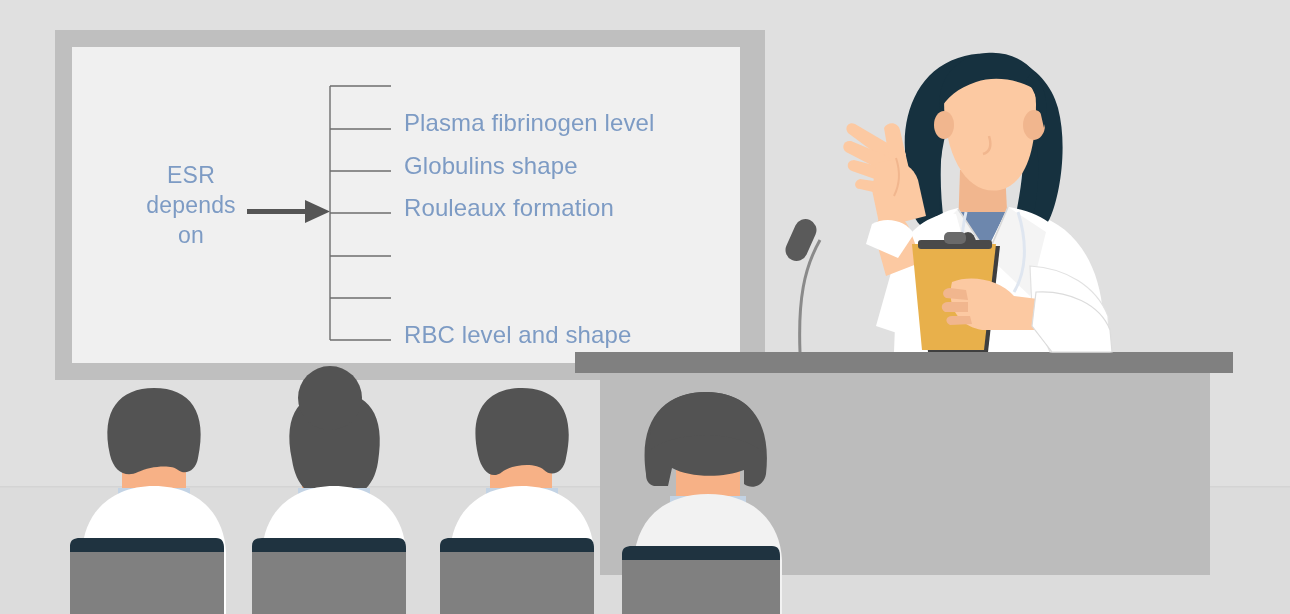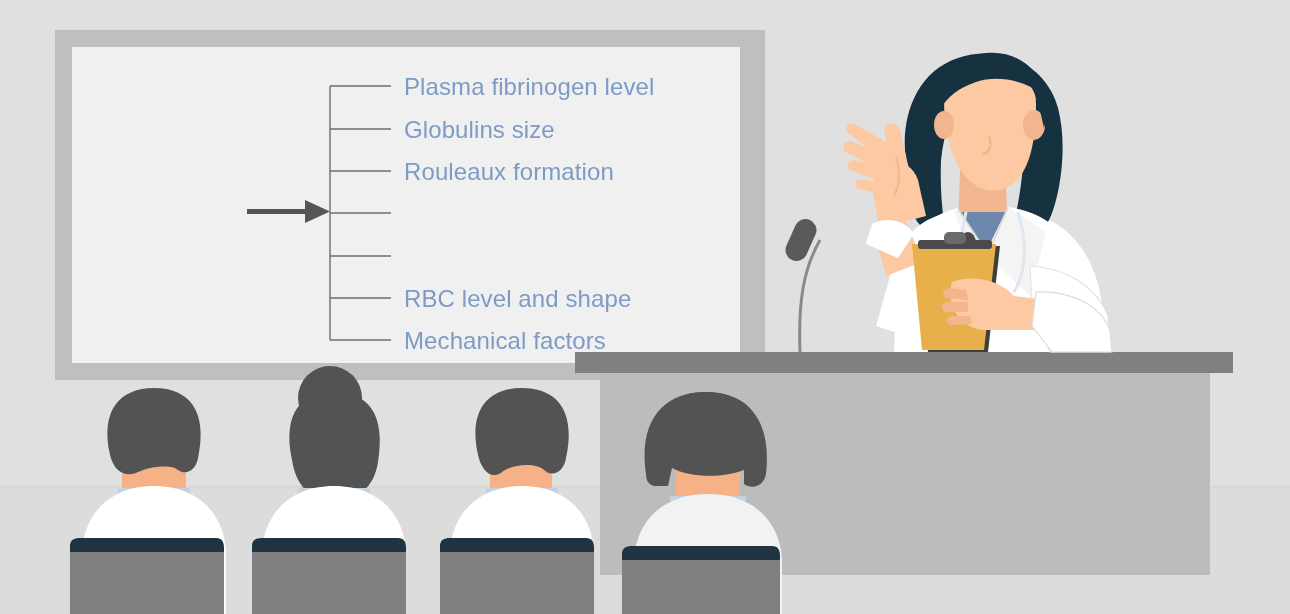--- a/index.html
+++ b/index.html
@@ -49,20 +49,21 @@
   .esr-label span { display: block; }
   .factor-item {
     position: absolute;
     left: 404px;
     font-family: "Liberation Sans", sans-serif;
     font-size: 24px;
     line-height: 26px;
     color: #7d9bc4;
     white-space: nowrap;
     letter-spacing: 0.1px;
+    margin-top: 36px;
   }
 </style>
 </head>
 <body>
 
 <div id="scene">
 
   <svg class="layer" viewBox="0 0 1290 614" xmlns="http://www.w3.org/2000/svg">
 
     <rect x="0" y="0" width="1290" height="487" fill="#e0e0e0"></rect>
@@ -233,22 +234,26 @@
                C 636 520, 664 494, 708 494 Z" fill="#f2f2f2"></path>
       <path d="M622 554 C 622 548, 626 546, 632 546 L 772 546 C 778 546, 780 550, 780 556
                L 780 614 L 622 614 Z" fill="#1f3340"></path>
       <path d="M622 560 L 780 560 L 780 614 L 622 614 Z" fill="#808080"></path>
     </g>
 
   </svg>
 
   <div class="board-text-layer">
 
+    <div class="esr-label">
+      <span>ESR</span>
+      <span>depends</span>
+      <span>on</span>
+    </div>
 
     <div class="factor-item" style="top:74px">Plasma fibrinogen level</div>
-    <div class="factor-item" style="top:117px">Globulins size</div>
+    <div class="factor-item" style="top:117px">Globulins shape</div>
     <div class="factor-item" style="top:159px">Rouleaux formation</div>
     <div class="factor-item" style="top:286px">RBC level and shape</div>
-    <div class="factor-item" style="top:328px">Mechanical factors</div>
 
   </div>
 
 </div>
 
 </body></html>

